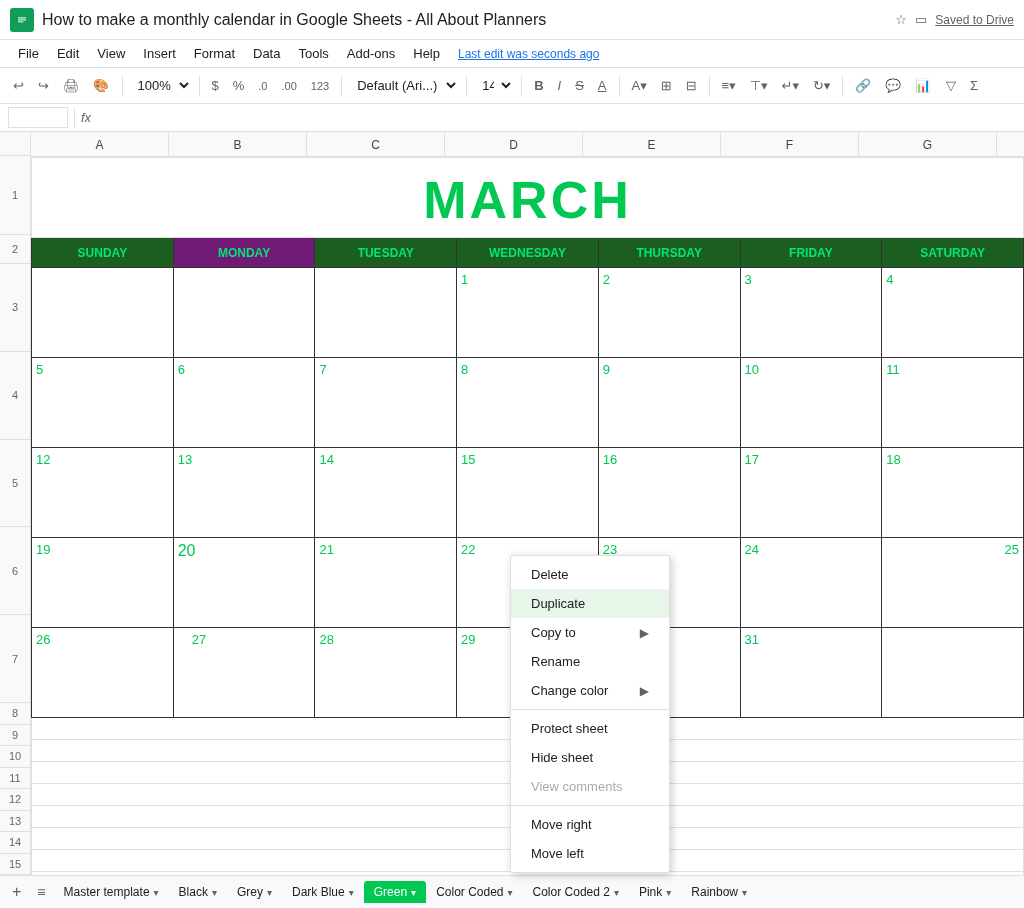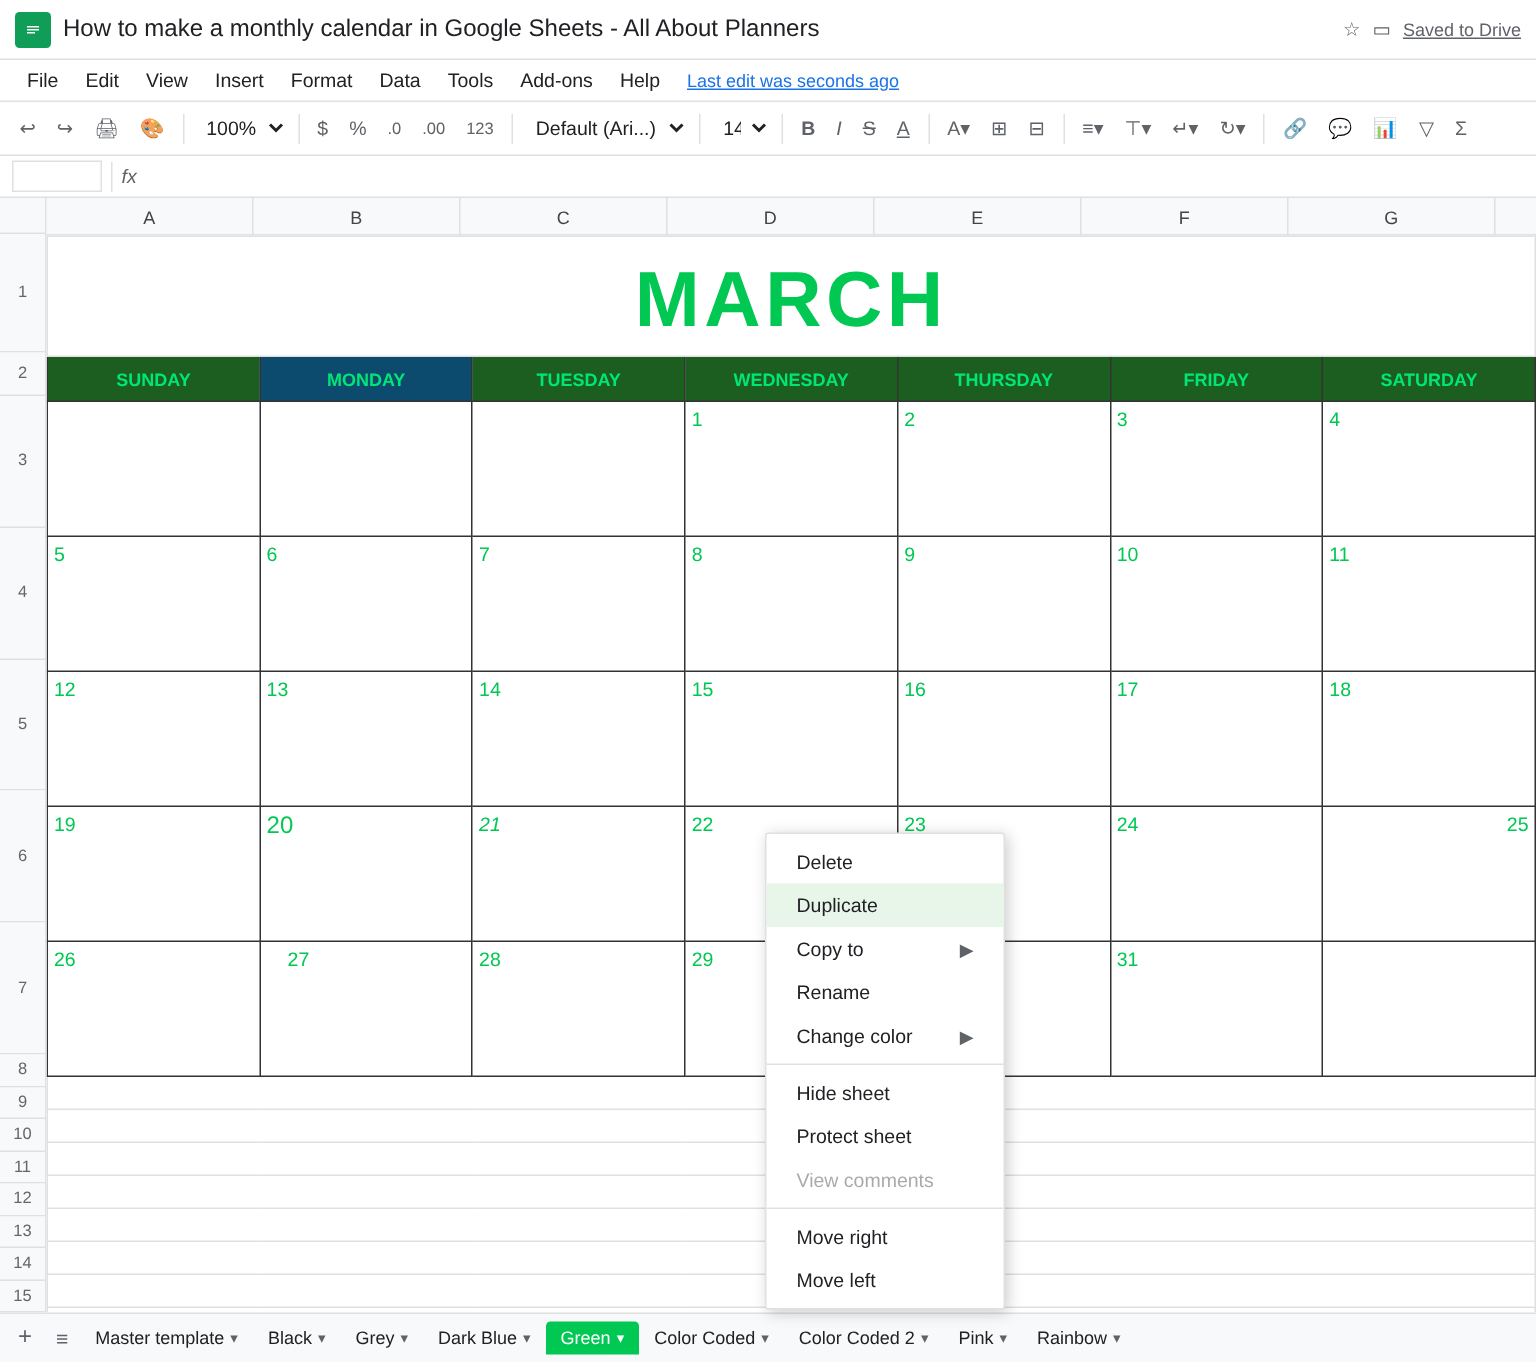--- a/index.html
+++ b/index.html
@@ -183,21 +183,21 @@
 
           <tbody>
               <tr style="height:80px;">
             <td colspan="7" style="text-align:center; padding:10px 0 5px; border:1px solid #e0e0e0;">
               <span style="font-size:52px; font-weight:bold; color:#00c853; letter-spacing:3px;">MARCH</span>
             </td>
           </tr>
 
           <tr style="height:30px;">
             <th style="background:#1b5e20; color:#00e676; text-align:center; padding:7px 4px; font-size:12px; font-weight:bold; border:1px solid #333; width:138px;">SUNDAY</th>
-            <th style="background:#0c4a6e; color:#00e676; text-align:center; padding:7px 4px; font-size:12px; font-weight:bold; border:1px solid #333; width:138px;">MONDAY</th>
+            <th style="background:#701a75; color:#00e676; text-align:center; padding:7px 4px; font-size:12px; font-weight:bold; border:1px solid #333; width:138px;">MONDAY</th>
             <th style="background:#1b5e20; color:#00e676; text-align:center; padding:7px 4px; font-size:12px; font-weight:bold; border:1px solid #333; width:138px;">TUESDAY</th>
             <th style="background:#1b5e20; color:#00e676; text-align:center; padding:7px 4px; font-size:12px; font-weight:bold; border:1px solid #333; width:138px;">WEDNESDAY</th>
             <th style="background:#1b5e20; color:#00e676; text-align:center; padding:7px 4px; font-size:12px; font-weight:bold; border:1px solid #333; width:138px;">THURSDAY</th>
             <th style="background:#1b5e20; color:#00e676; text-align:center; padding:7px 4px; font-size:12px; font-weight:bold; border:1px solid #333; width:138px;">FRIDAY</th>
             <th style="background:#1b5e20; color:#00e676; text-align:center; padding:7px 4px; font-size:12px; font-weight:bold; border:1px solid #333; width:138px;">SATURDAY</th>
           </tr>
 
           <tr style="height:90px;">
             <td style="border:1px solid #333; vertical-align:top; padding:4px;"></td>
             <td style="border:1px solid #333; vertical-align:top; padding:4px;"></td>
@@ -224,21 +224,21 @@
             <td style="border:1px solid #333; vertical-align:top; padding:4px;"><span style="color:#00c853; font-size:13px;">14</span></td>
             <td style="border:1px solid #333; vertical-align:top; padding:4px;"><span style="color:#00c853; font-size:13px;">15</span></td>
             <td style="border:1px solid #333; vertical-align:top; padding:4px;"><span style="color:#00c853; font-size:13px;">16</span></td>
             <td style="border:1px solid #333; vertical-align:top; padding:4px;"><span style="color:#00c853; font-size:13px;">17</span></td>
             <td style="border:1px solid #333; vertical-align:top; padding:4px;"><span style="color:#00c853; font-size:13px;">18</span></td>
           </tr>
 
           <tr style="height:90px;">
             <td style="border:1px solid #333; vertical-align:top; padding:4px;"><span style="color:#00c853; font-size:13px;">19</span></td>
             <td style="border:1px solid #333; vertical-align:top; padding:4px;"><span style="color:#00c853; font-size:16px;">20</span></td>
-            <td style="border:1px solid #333; vertical-align:top; padding:4px;"><span style="color:#00c853; font-size:13px;font-style:italic;">21</span></td>
+            <td style="border:1px solid #333; vertical-align:top; padding:4px;"><span style="color:#00c853; font-size:13px;">21</span></td>
             <td style="border:1px solid #333; vertical-align:top; padding:4px;"><span style="color:#00c853; font-size:13px;">22</span></td>
             <td style="border:1px solid #333; vertical-align:top; padding:4px;"><span style="color:#00c853; font-size:13px;">23</span></td>
             <td style="border:1px solid #333; vertical-align:top; padding:4px;"><span style="color:#00c853; font-size:13px;">24</span></td>
             <td style="border:1px solid #333; vertical-align:top; padding:4px;text-align:right;"><span style="color:#00c853; font-size:13px;">25</span></td>
           </tr>
 
           <tr style="height:90px;">
             <td style="border:1px solid #333; vertical-align:top; padding:4px;"><span style="color:#00c853; font-size:13px;">26</span></td>
             <td style="border:1px solid #333; vertical-align:top; padding:4px;"><span style="color:#00c853; font-size:13px;margin-left:14px;">27</span></td>
             <td style="border:1px solid #333; vertical-align:top; padding:4px;"><span style="color:#00c853; font-size:13px;">28</span></td>
@@ -335,24 +335,24 @@
   </div>
   <div class="ctx-item">
     <span>Rename</span>
   </div>
   <div class="ctx-item">
     <span>Change color</span>
     <span class="ctx-arrow">▶</span>
   </div>
   <div class="ctx-sep"></div>
   <div class="ctx-item">
+    <span>Protect sheet</span>
+  </div>
+  <div class="ctx-item">
     <span>Hide sheet</span>
-  </div>
-  <div class="ctx-item">
-    <span>Protect sheet</span>
   </div>
   <div class="ctx-item disabled">
     <span>View comments</span>
   </div>
   <div class="ctx-sep"></div>
   <div class="ctx-item">
     <span>Move right</span>
   </div>
   <div class="ctx-item">
     <span>Move left</span>

